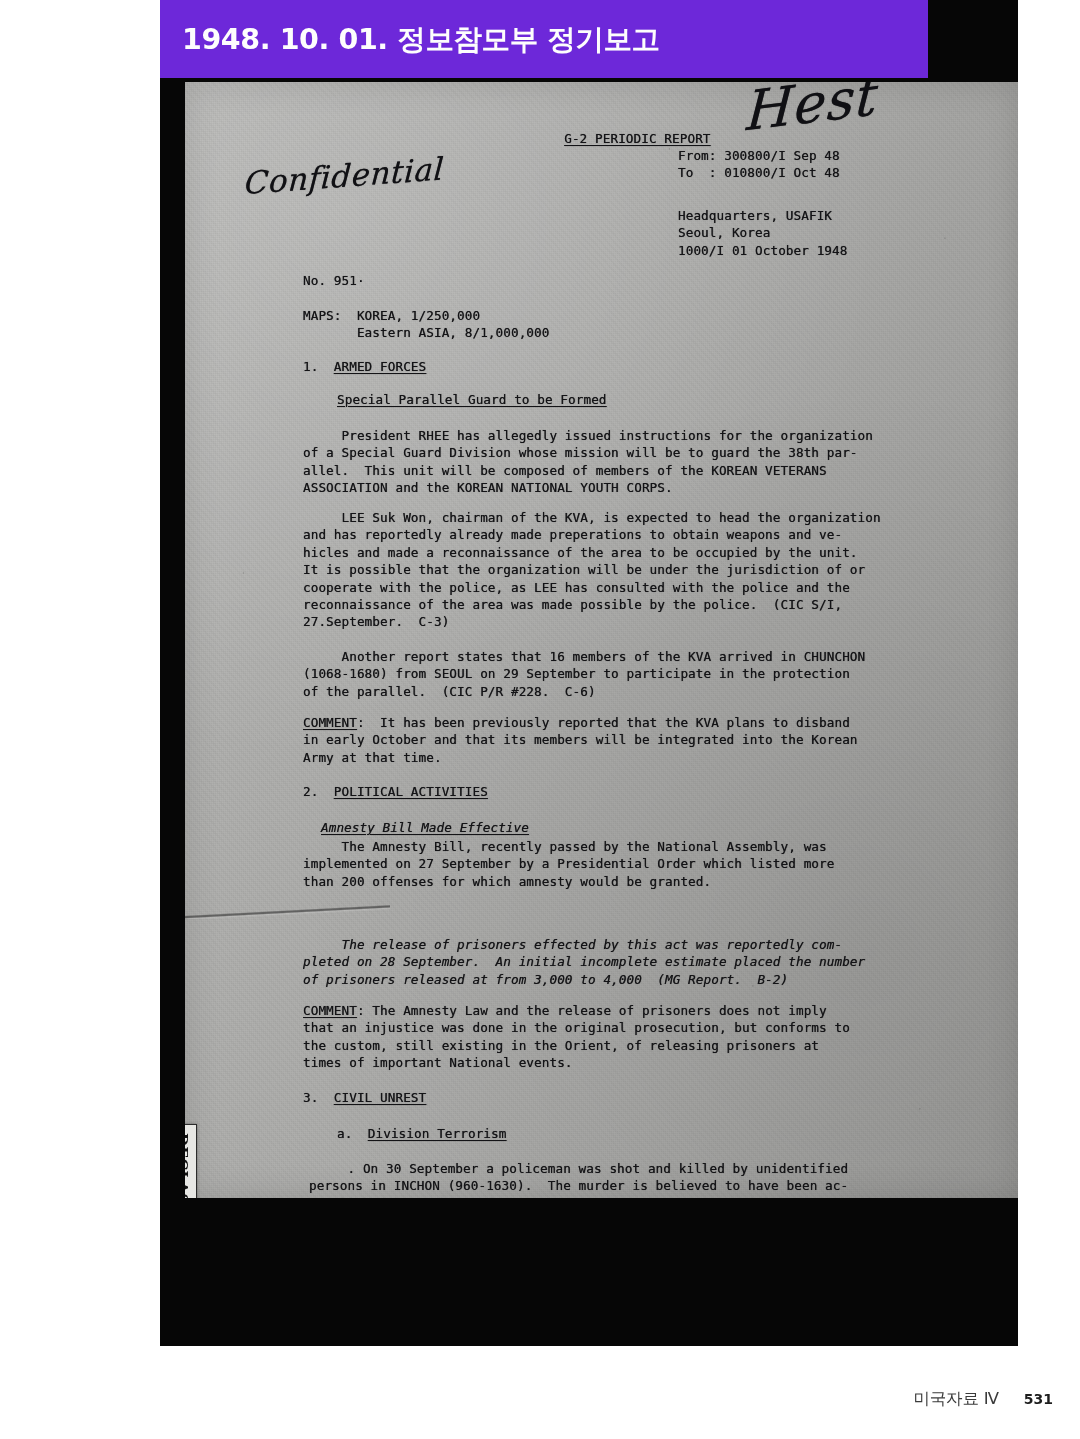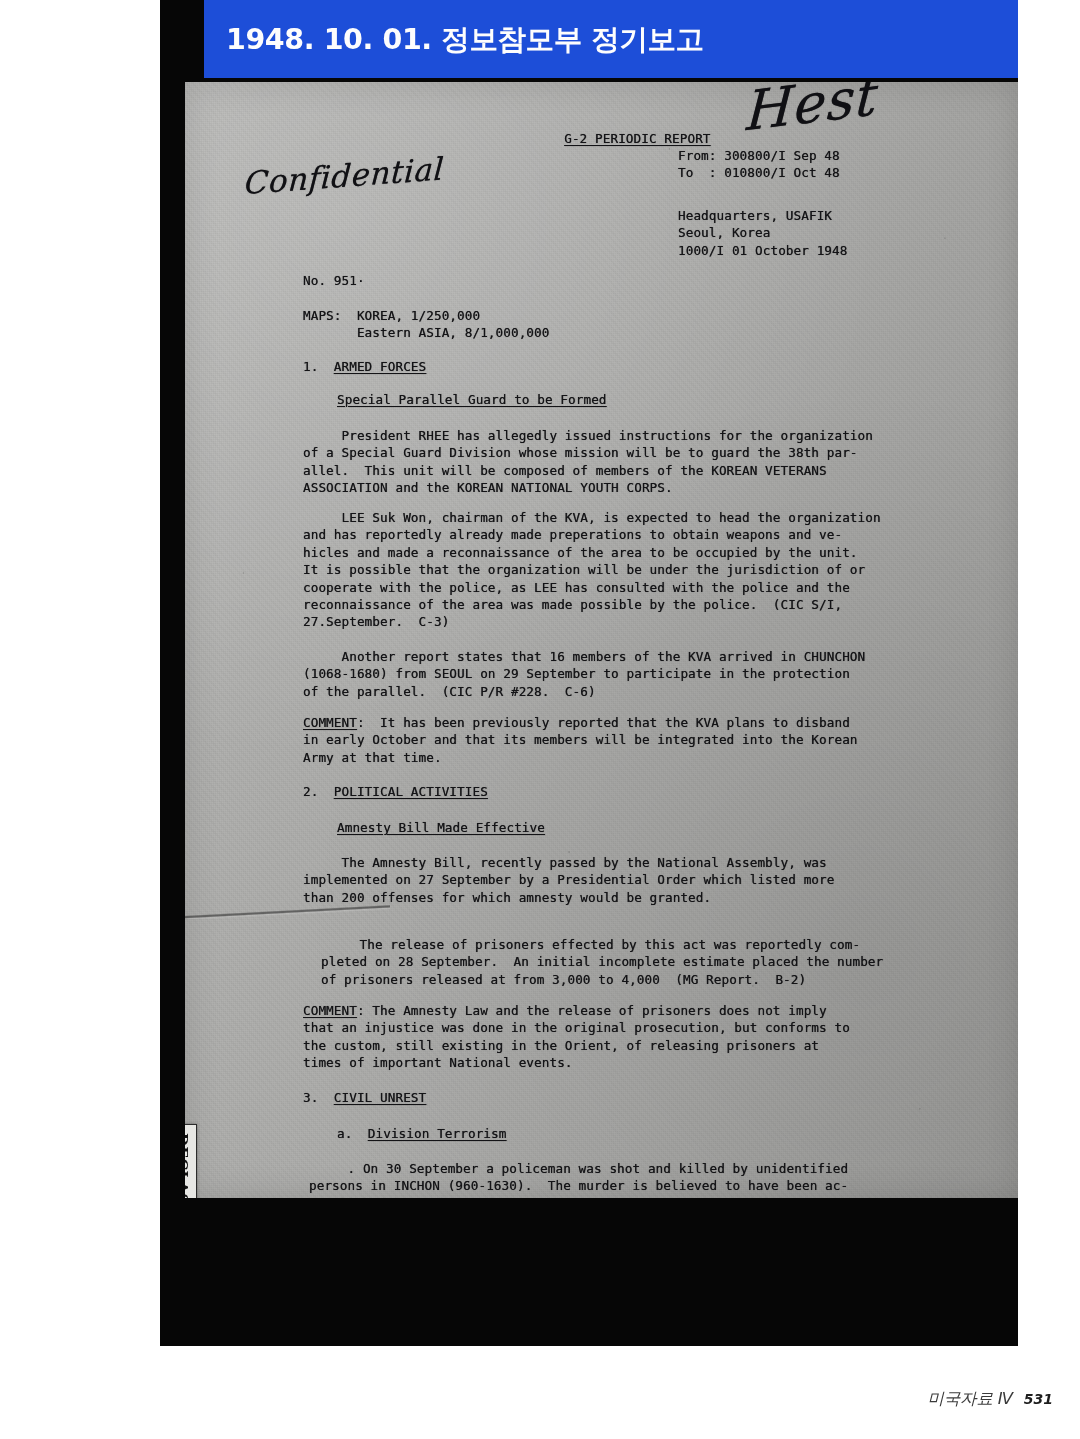--- a/index.html
+++ b/index.html
@@ -15,24 +15,23 @@
   #frame{
     position:absolute;
     left:160px;top:0;
     width:858px;height:1346px;
     background:#060606;
     overflow:hidden;
   }
 
   
   #title-band{
-    position:absolute;left:0;top:0;width:858px;height:78px;
-    background:#1d4ed8;
+    position:absolute;left:0;top:0;width:768px;height:78px;
+    background:#6d28d9;
     z-index:6;
-    margin-left:44px;
   }
   #doc-title{
     position:absolute;left:22px;top:21px;
     color:#fdfdfd;
     font-size:28.5px;
     font-weight:700;
     letter-spacing:-0.4px;
     white-space:nowrap;
     font-family:"DejaVu Sans","Liberation Sans",sans-serif;
   }
@@ -116,23 +115,23 @@
   .hq-block{ left:493px; top:117px;margin-top:8px; }
   .no-line{ left:118px; top:190px; }
   .maps-block{ left:118px; top:225px; }
   .s1-head{ left:118px; top:276px; }
   .s1-sub{ left:152px; top:309px; }
   .p1{ left:118px; top:345px; }
   .p2{ left:118px; top:427px; }
   .p3{ left:118px; top:566px; }
   .c1{ left:118px; top:632px; }
   .s2-head{ left:118px; top:701px; }
-  .s2-sub{ left:152px; top:737px; }
-  .p4{ left:118px; top:772px; }
-  .p5{ left:136px; top:854px; }
+  .s2-sub{ left:136px; top:737px;font-style:italic; }
+  .p4{ left:118px; top:756px; }
+  .p5{ left:118px; top:854px;font-style:italic; }
   .c2{ left:118px; top:920px; }
   .s3-head{ left:118px; top:1007px; }
   .s3-suba{ left:152px; top:1043px; }
   .p6{ left:124px; top:1078px; }
 
   
   .hand{
     position:absolute;z-index:4;
     font-family:"DejaVu Serif","Liberation Serif",serif;
     font-style:italic;
@@ -180,23 +179,22 @@
     white-space:nowrap;
   }
   .st-d1{ left:8px; top:5px; font-size:15px; font-weight:700; letter-spacing:.4px; }
   .st-d3{ left:60px; top:12px; font-size:26px; font-weight:700;
           font-family:"DejaVu Sans","Liberation Sans",sans-serif;
           transform:skewX(-6deg) rotate(-1.5deg); letter-spacing:1px; }
 
   
   #footer{
     position:absolute;right:27px;bottom:29px;
-    display:flex;align-items:baseline;gap:11px;
+    display:flex;align-items:baseline;gap:25px;
     color:#3b3b3b;
-    font-style:italic;
   }
   #footer .f-src{
     font-size:16.5px;font-weight:400;letter-spacing:-.2px;
     font-family:"DejaVu Sans","Liberation Sans",sans-serif;
   }
   #footer .f-page{
     font-size:14px;font-weight:700;color:#1d1d1d;
     font-family:"DejaVu Sans","Liberation Sans",sans-serif;
     margin-top:40px;
   }

